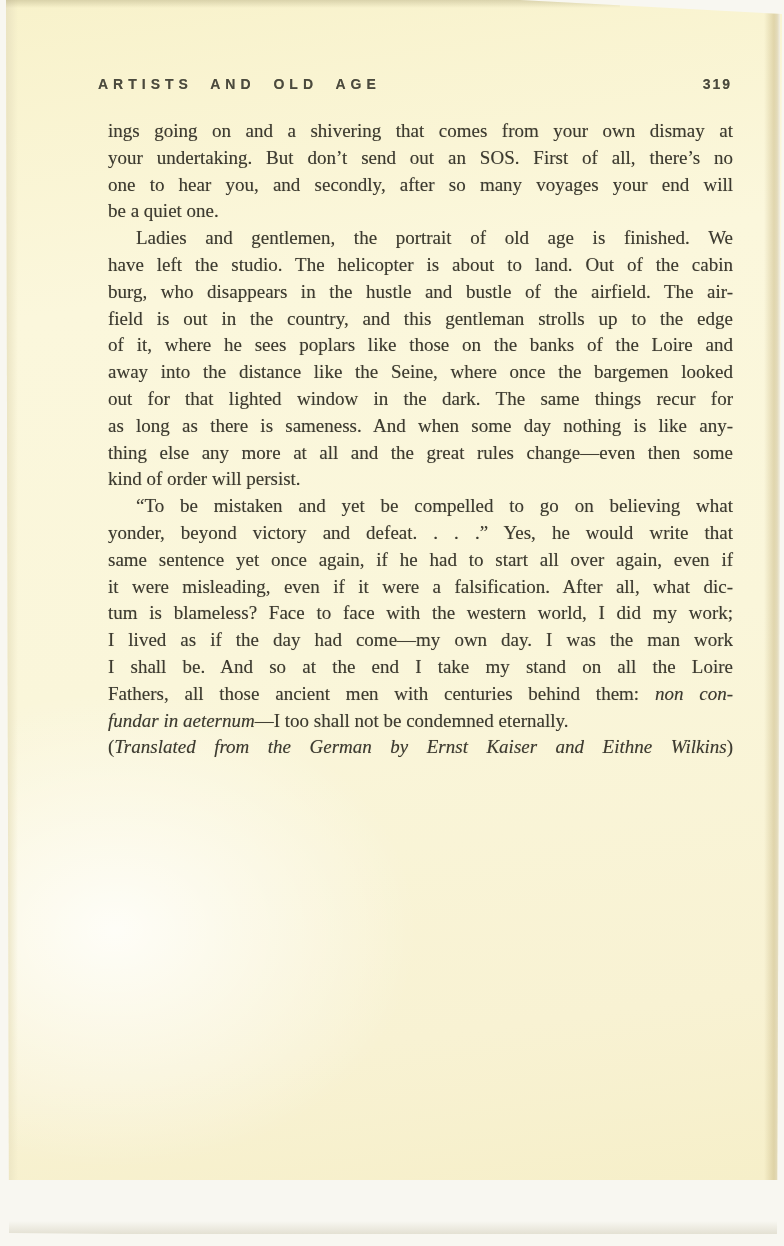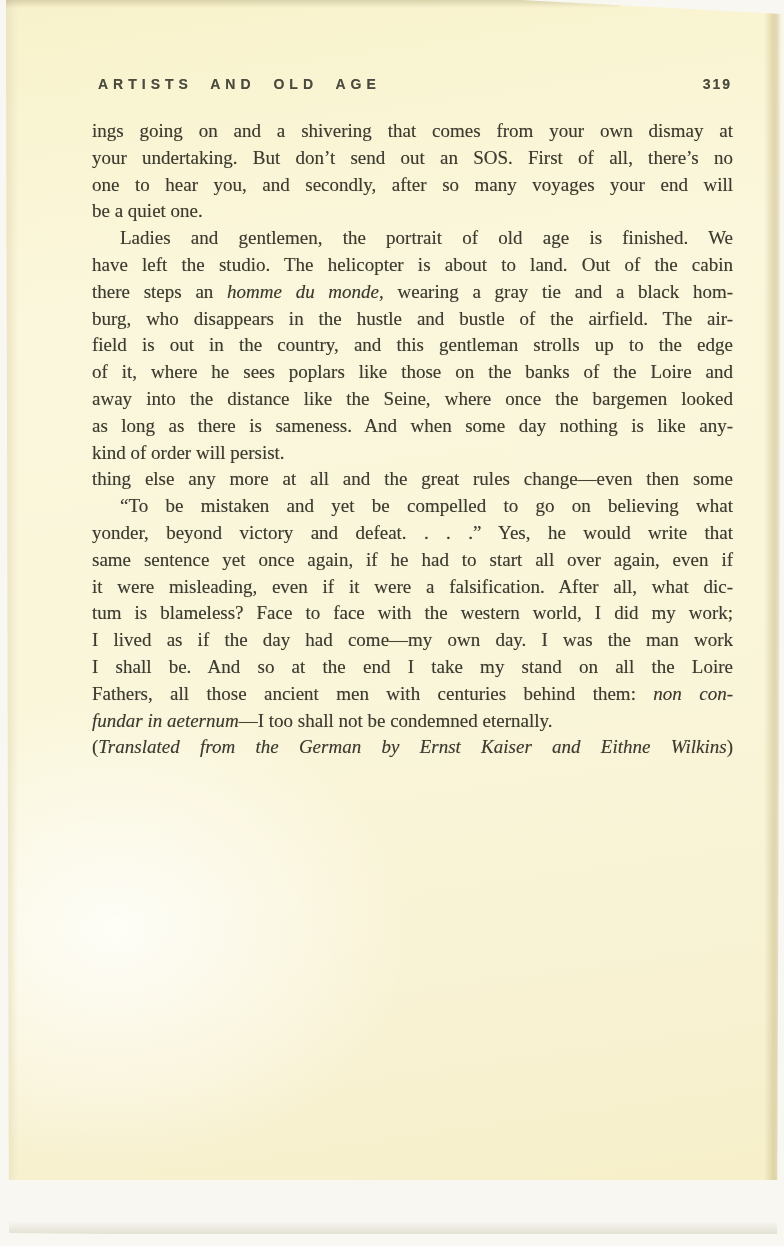--- a/index.html
+++ b/index.html
@@ -48,20 +48,21 @@
   }
   .text-block{
     position:absolute;left:92px;top:118px;width:641px;
     font-size:19px;line-height:26.8px;color:#3d3b30;
     text-shadow:0 0 0.7px rgba(62,60,48,0.45);
   }
   .line{
     text-align:justify;
     text-align-last:justify;
     white-space:normal;
+    margin-left:16px;
   }
   .line.lastline{text-align-last:left;}
   .line.indent{padding-left:28px;}
   .it{font-style:italic;}
 </style>
 </head>
 <body>
 
 <div class="page">
   <div class="edge-left"></div>
@@ -73,28 +74,28 @@
 
   <div class="page-num">319</div>
 
   <div class="text-block">
       <div class="line"><span>ings going on and a shivering that comes from your own dismay at</span></div>
       <div class="line"><span>your undertaking. But don’t send out an SOS. First of all, there’s no</span></div>
       <div class="line"><span>one to hear you, and secondly, after so many voyages your end will</span></div>
       <div class="line lastline"><span>be a quiet one.</span></div>
       <div class="line indent"><span>Ladies and gentlemen, the portrait of old age is finished. We</span></div>
       <div class="line"><span>have left the studio. The helicopter is about to land. Out of the cabin</span></div>
-      <div class="line"><span>there steps an </span><span class="it">homme du monde,</span><span> wearing a gray tie and a black hom-</span></div>
       <div class="line"><span>burg, who disappears in the hustle and bustle of the airfield. The air-</span></div>
       <div class="line"><span>field is out in the country, and this gentleman strolls up to the edge</span></div>
       <div class="line"><span>of it, where he sees poplars like those on the banks of the Loire and</span></div>
       <div class="line"><span>away into the distance like the Seine, where once the bargemen looked</span></div>
+      <div class="line"><span>out for that lighted window in the dark. The same things recur for</span></div>
       <div class="line"><span>as long as there is sameness. And when some day nothing is like any-</span></div>
+      <div class="line"><span>thing else any more at all and the great rules change—even then some</span></div>
       <div class="line lastline"><span>kind of order will persist.</span></div>
-      <div class="line"><span>thing else any more at all and the great rules change—even then some</span></div>
       <div class="line indent"><span>“To be mistaken and yet be compelled to go on believing what</span></div>
       <div class="line"><span>yonder, beyond victory and defeat. . . .” Yes, he would write that</span></div>
       <div class="line"><span>same sentence yet once again, if he had to start all over again, even if</span></div>
       <div class="line"><span>it were misleading, even if it were a falsification. After all, what dic-</span></div>
       <div class="line"><span>tum is blameless? Face to face with the western world, I did my work;</span></div>
       <div class="line"><span>I lived as if the day had come—my own day. I was the man work</span></div>
       <div class="line"><span>I shall be. And so at the end I take my stand on all the Loire</span></div>
       <div class="line"><span>Fathers, all those ancient men with centuries behind them: </span><span class="it">non con-</span></div>
       <div class="line lastline"><span class="it">fundar in aeternum</span><span>—I too shall not be condemned eternally.</span></div>
       <div class="line"><span>(</span><span class="it">Translated from the German by Ernst Kaiser and Eithne Wilkins</span><span>)</span></div>

